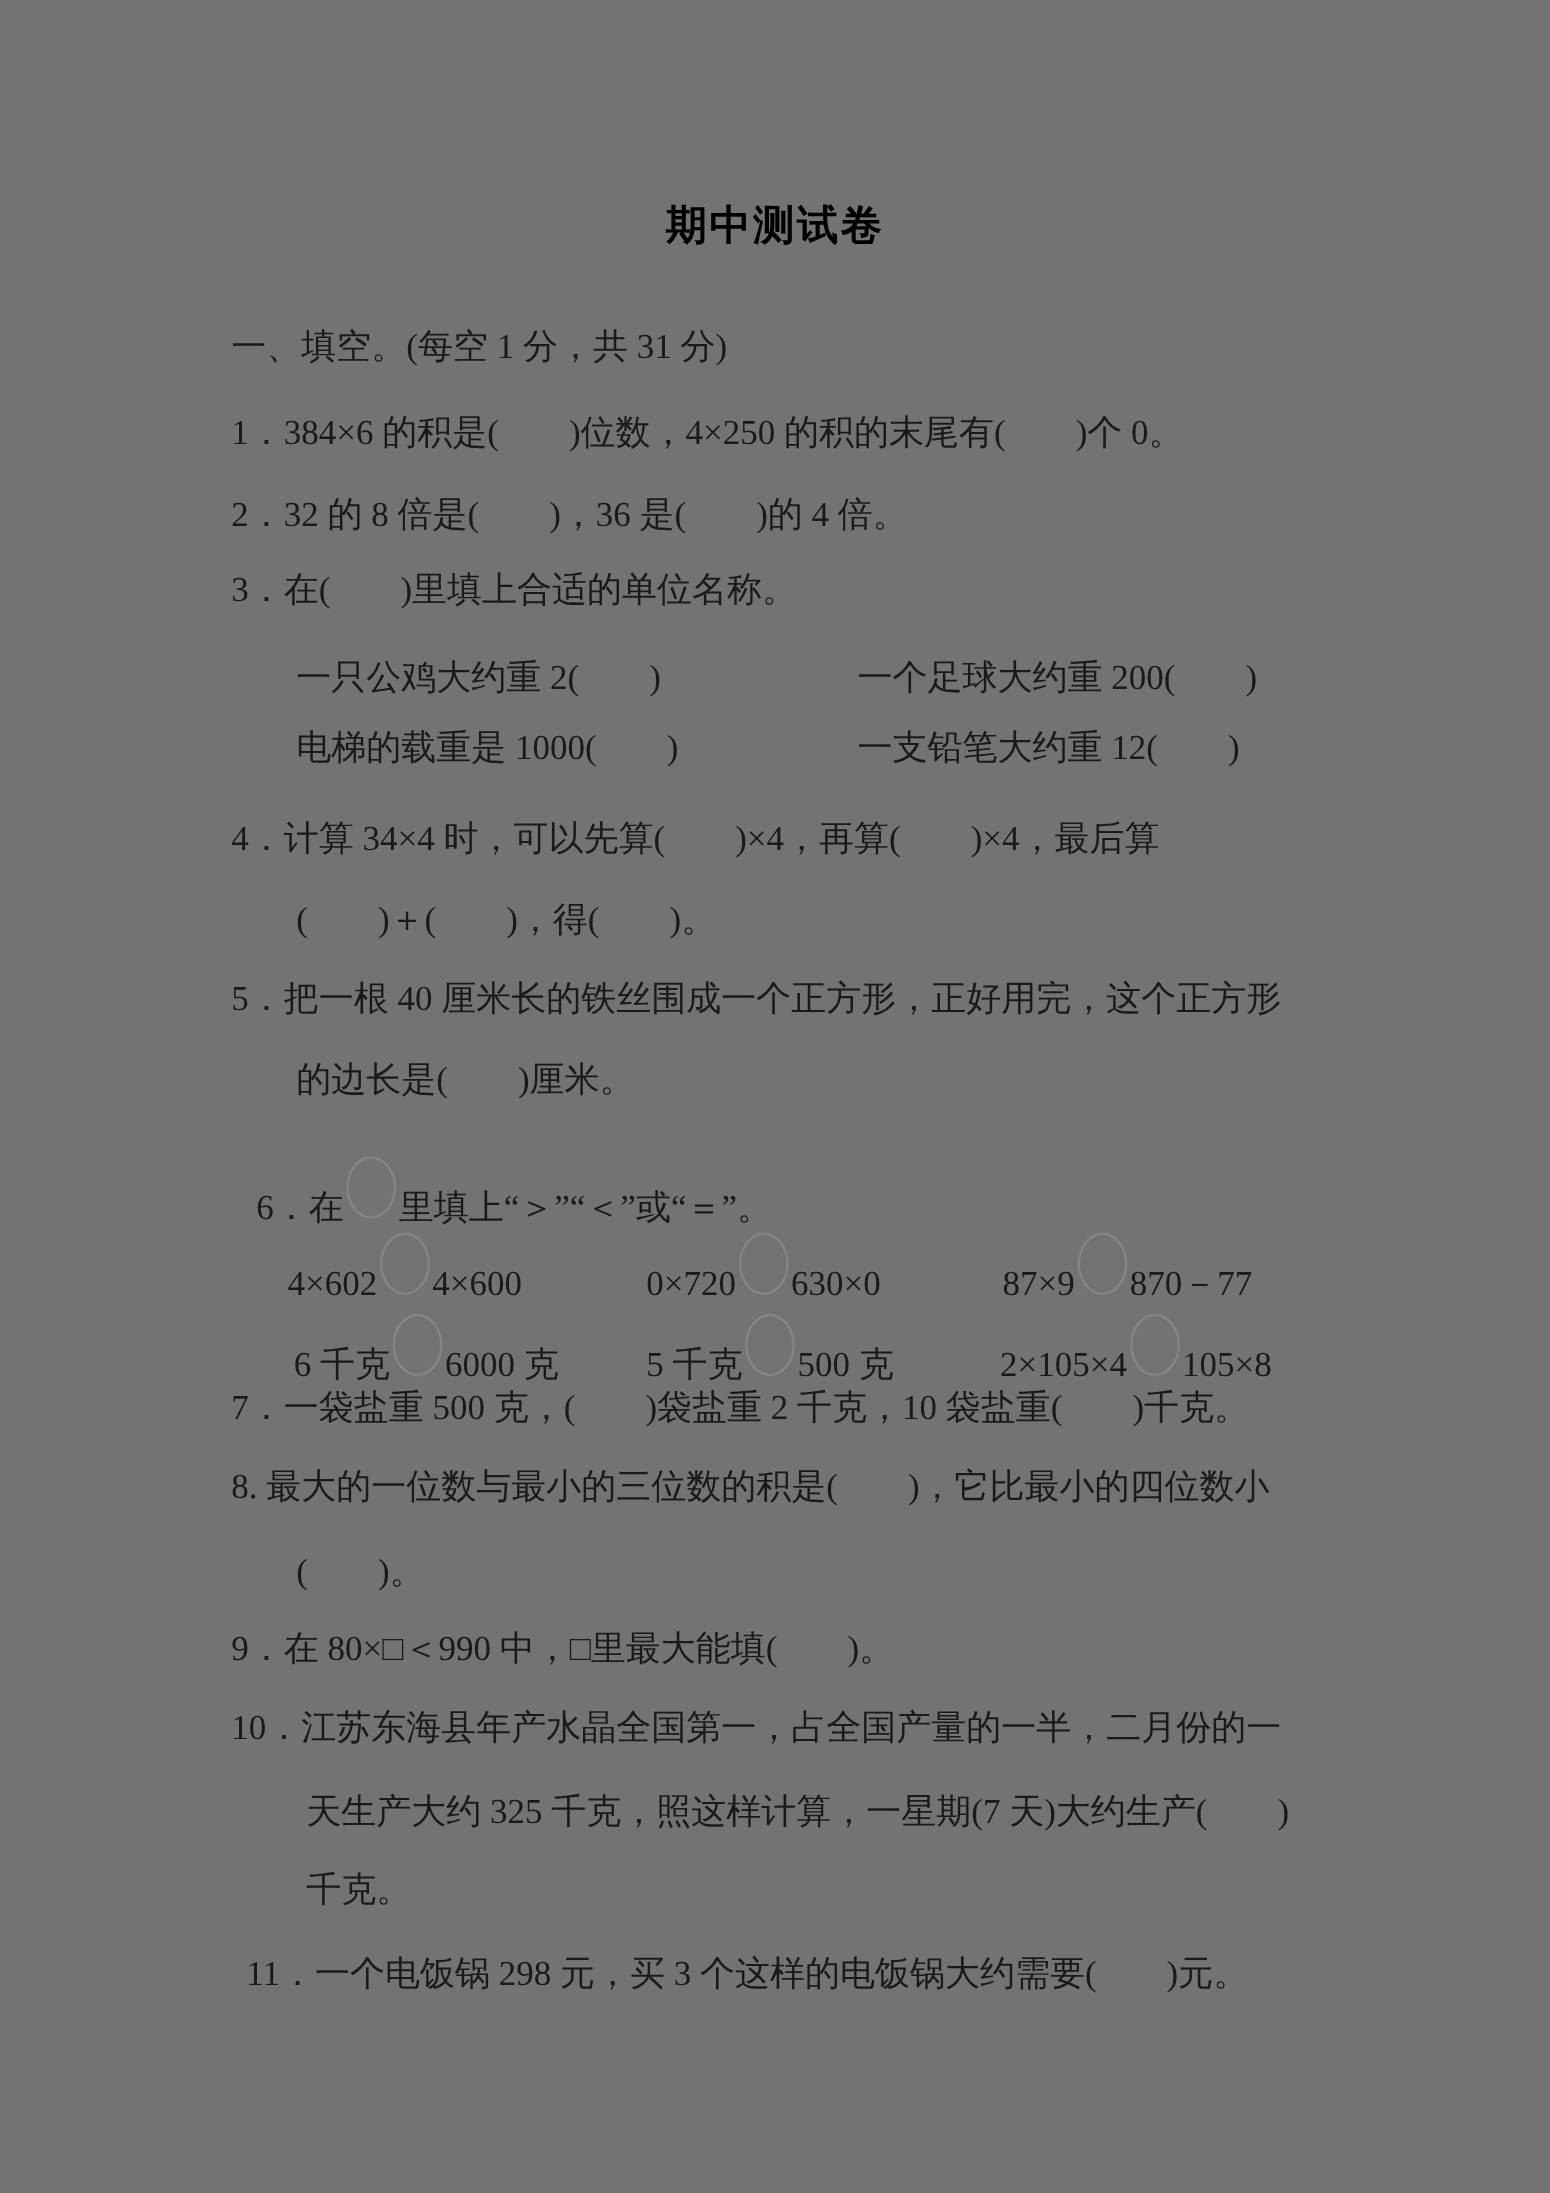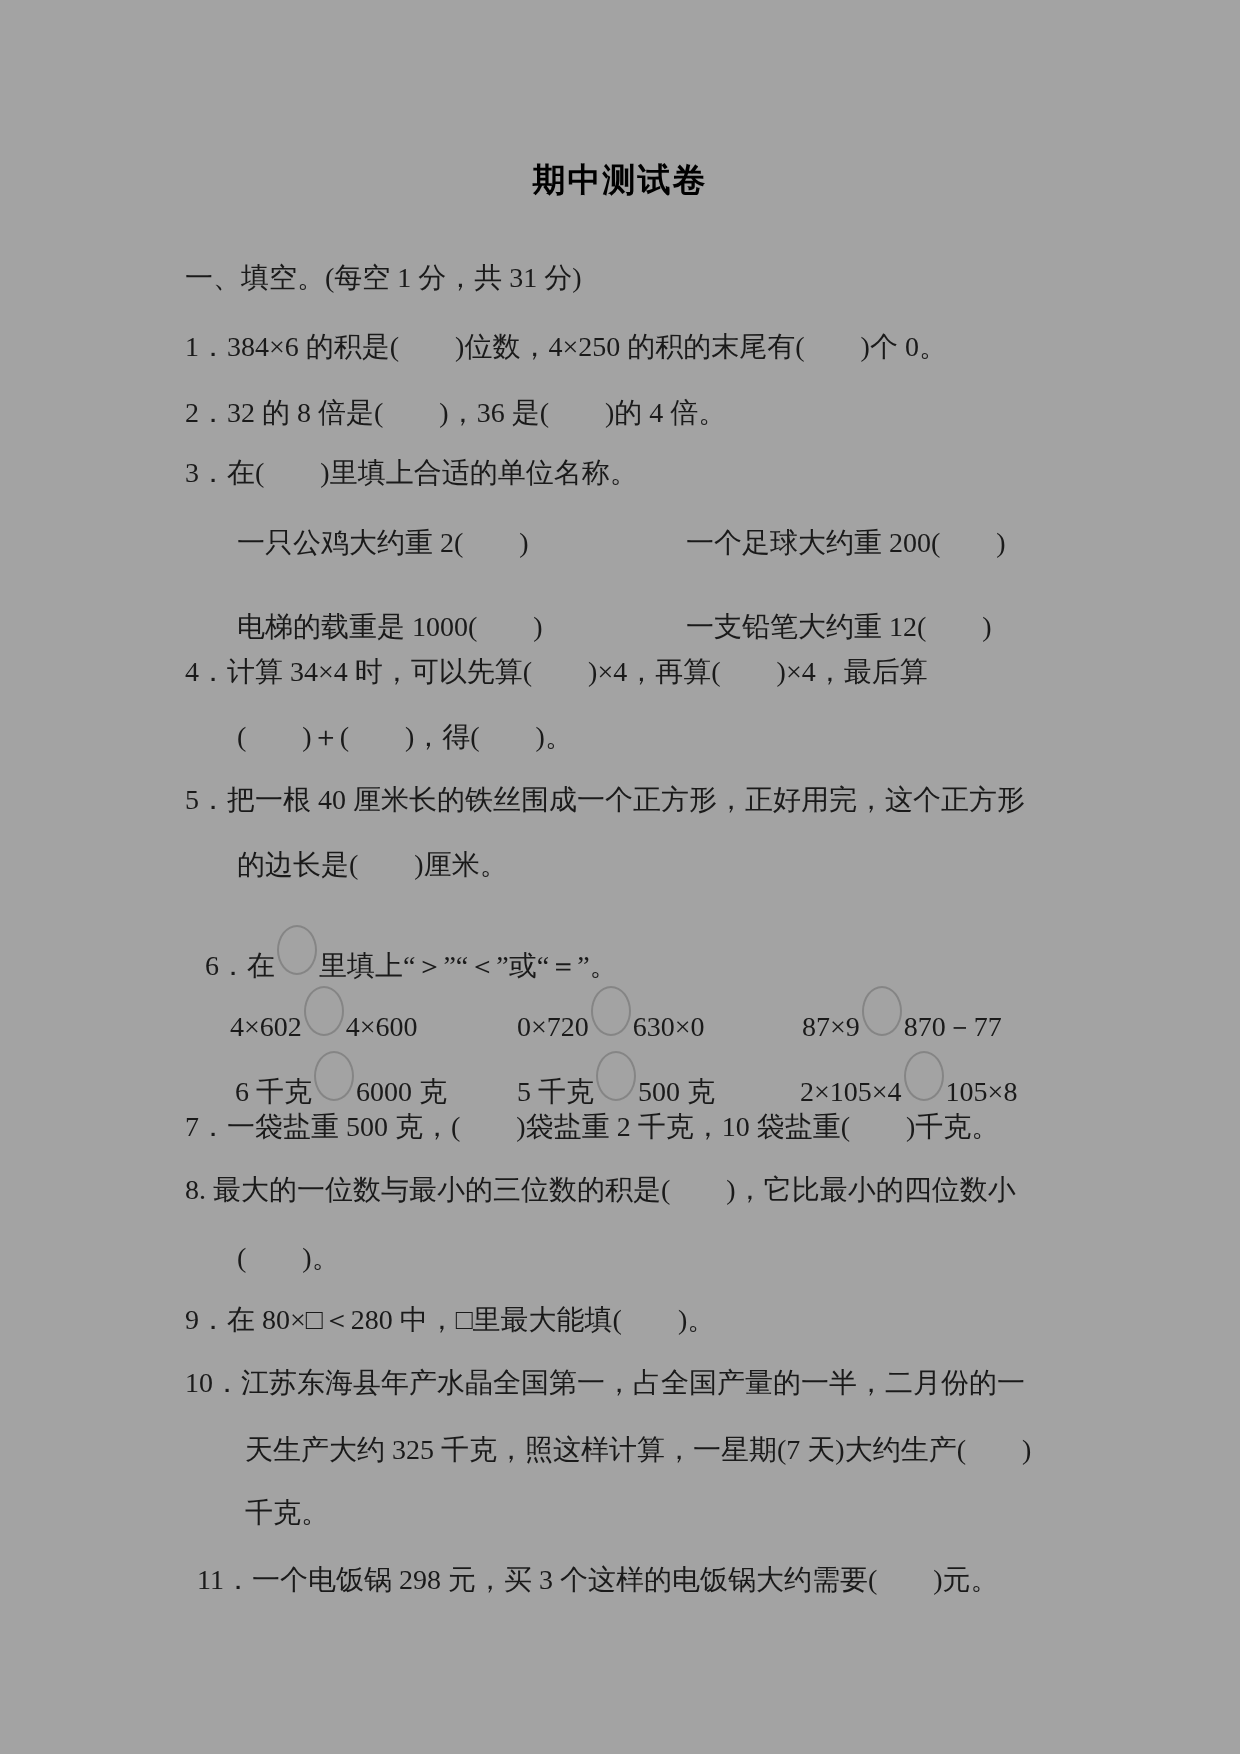--- a/index.html
+++ b/index.html
@@ -1,19 +1,19 @@
 <!DOCTYPE html>
 <html><head>
 <meta charset="utf-8">
 <style>
   html,body { margin:0; padding:0; background:#ffffff; }
   #page {
     position:relative;
     width:1240px; height:1754px;
-    background:#a3a3a3;
+    background:#737373;
     overflow:hidden;
   }
   .title {
     position:absolute;
     top:158px; left:0; width:100%;
     text-align:center;
     font-family:"Liberation Sans","DejaVu Sans",sans-serif;
     font-weight:bold;
     font-size:33px;
     letter-spacing:2px;
@@ -48,30 +48,30 @@
 <body>
 
 <div id="page">
   <div class="title">期中测试卷</div>
   <div id="lines-container">
       <div class="line" style="top: 261px;"><span class="frag" style="left: 185px;">一、填空。(每空 1 分，共 31 分)</span></div>
       <div class="line" style="top: 330px;"><span class="frag" style="left: 185px;">1．384×6 的积是(        )位数，4×250 的积的末尾有(        )个 0。</span></div>
       <div class="line" style="top: 396px;"><span class="frag" style="left: 185px;">2．32 的 8 倍是(        )，36 是(        )的 4 倍。</span></div>
       <div class="line" style="top: 456px;"><span class="frag" style="left: 185px;">3．在(        )里填上合适的单位名称。</span></div>
       <div class="line" style="top: 526px; text-align: right;"><span class="frag" style="left: 237px;">一只公鸡大约重 2(        )</span><span class="frag" style="left: 686px;">一个足球大约重 200(        )</span></div>
-      <div class="line" style="top: 610px;"><span class="frag" style="left: 237px;">电梯的载重是 1000(        )</span><span class="frag" style="left: 686px;">一支铅笔大约重 12(        )</span></div>
+      <div class="line" style="top: 582px;"><span class="frag" style="left: 237px;">电梯的载重是 1000(        )</span><span class="frag" style="left: 686px;">一支铅笔大约重 12(        )</span></div>
       <div class="line" style="top: 655px;"><span class="frag" style="left: 185px;">4．计算 34×4 时，可以先算(        )×4，再算(        )×4，最后算</span></div>
       <div class="line" style="top: 720px;"><span class="frag" style="left: 237px;">(        )＋(        )，得(        )。</span></div>
       <div class="line" style="top: 783px;"><span class="frag" style="left: 185px;">5．把一根 40 厘米长的铁丝围成一个正方形，正好用完，这个正方形</span></div>
       <div class="line" style="top: 848px;"><span class="frag" style="left: 237px;">的边长是(        )厘米。</span></div>
       <div class="line" style="top: 925px; margin-left: 20px;"><span class="frag" style="left: 185px;">6．在<span class="circle"></span>里填上“＞”“＜”或“＝”。</span></div>
       <div class="line" style="top: 986px;"><span class="frag" style="left: 230px;">4×602<span class="circle"></span>4×600</span><span class="frag" style="left: 517px;">0×720<span class="circle"></span>630×0</span><span class="frag" style="left: 802px;">87×9<span class="circle"></span>870－77</span></div>
       <div class="line" style="top: 1051px;"><span class="frag" style="left: 235px;">6 千克<span class="circle"></span>6000 克</span><span class="frag" style="left: 517px;">5 千克<span class="circle"></span>500 克</span><span class="frag" style="left: 800px;">2×105×4<span class="circle"></span>105×8</span></div>
       <div class="line" style="top: 1110px;"><span class="frag" style="left: 185px;">7．一袋盐重 500 克，(        )袋盐重 2 千克，10 袋盐重(        )千克。</span></div>
       <div class="line" style="top: 1173px; padding-left: 32px;"><span class="frag" style="left: 185px;">8. 最大的一位数与最小的三位数的积是(        )，它比最小的四位数小</span></div>
       <div class="line" style="top: 1241px;"><span class="frag" style="left: 237px;">(        )。</span></div>
-      <div class="line" style="top: 1303px;"><span class="frag" style="left: 185px;">9．在 80×□＜280 中，□里最大能填(        )。</span></div>
+      <div class="line" style="top: 1303px;"><span class="frag" style="left: 185px;">9．在 80×□＜990 中，□里最大能填(        )。</span></div>
       <div class="line" style="top: 1366px;"><span class="frag" style="left: 185px;">10．江苏东海县年产水晶全国第一，占全国产量的一半，二月份的一</span></div>
       <div class="line" style="top: 1433px;"><span class="frag" style="left: 245px;">天生产大约 325 千克，照这样计算，一星期(7 天)大约生产(        )</span></div>
       <div class="line" style="top: 1496px;"><span class="frag" style="left: 245px;">千克。</span></div>
       <div class="line" style="top: 1563px; margin-left: 12px;"><span class="frag" style="left: 185px;">11．一个电饭锅 298 元，买 3 个这样的电饭锅大约需要(        )元。</span></div>
     </div>
 </div>
 
 </body></html>

